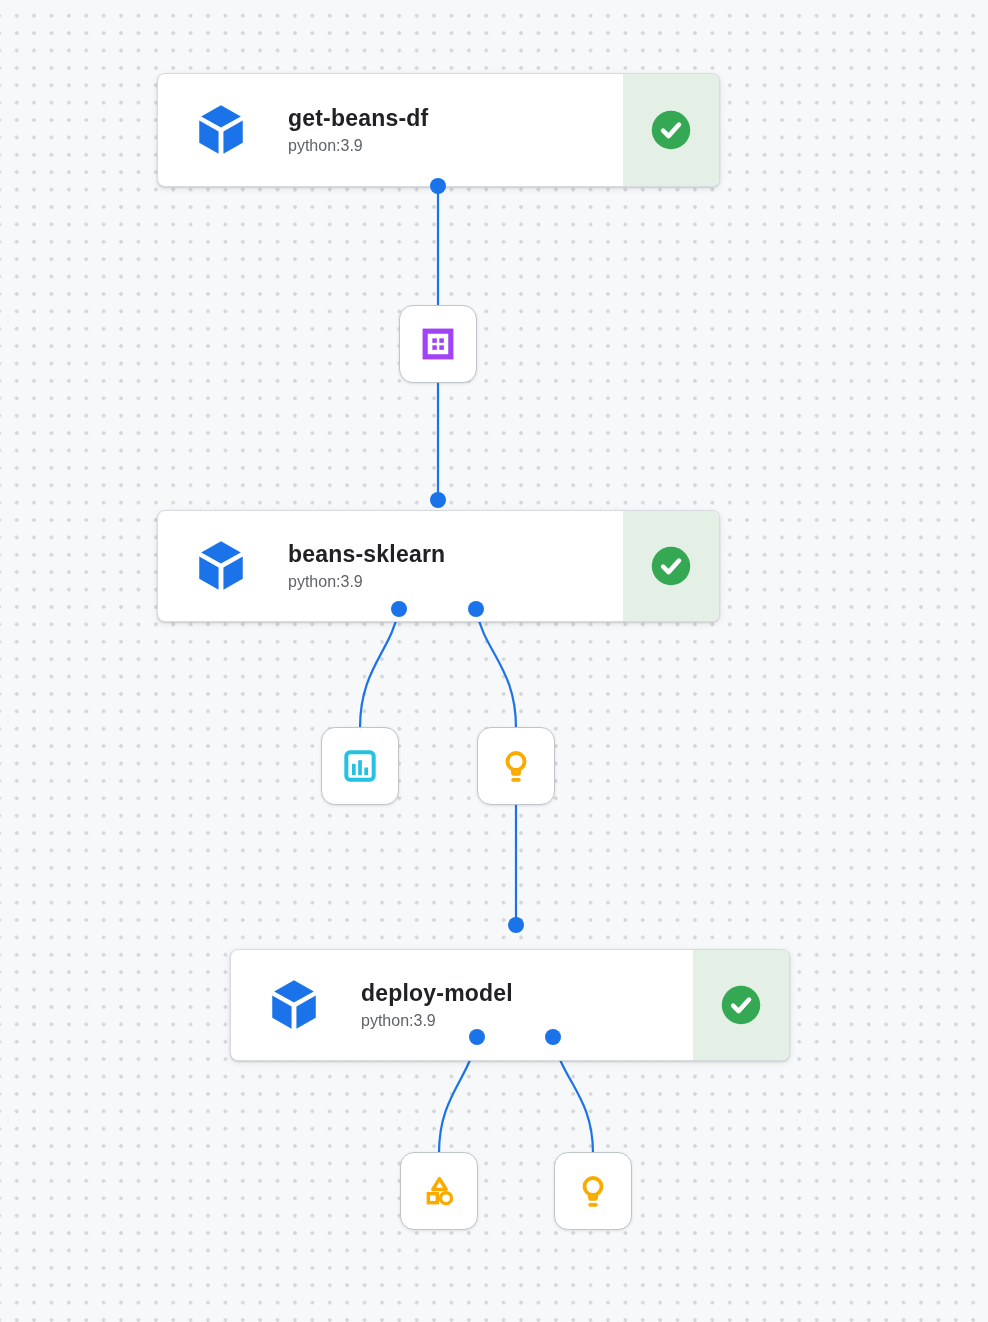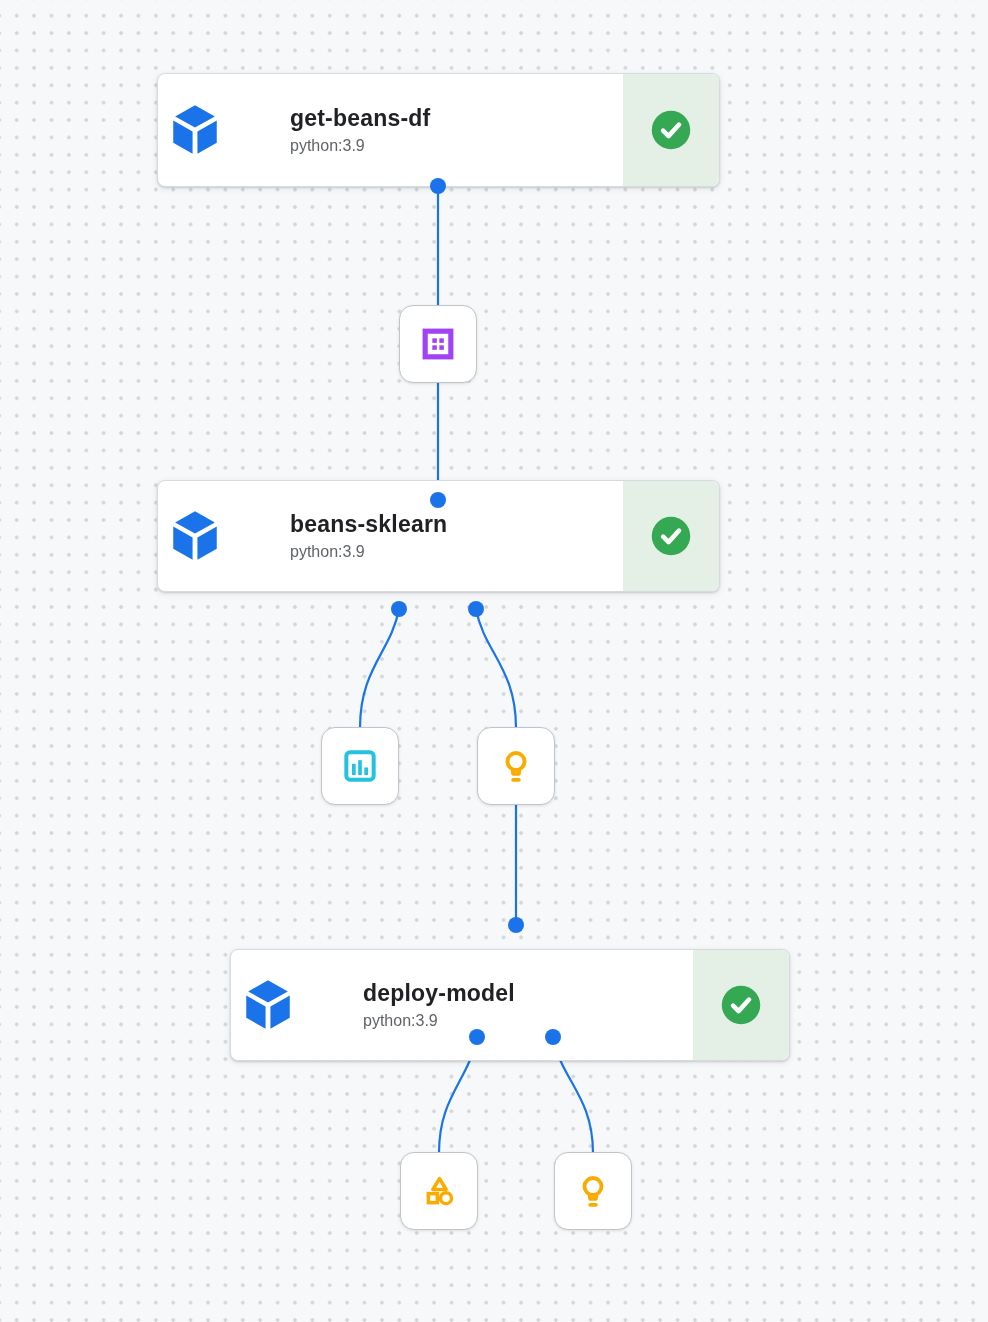--- a/index.html
+++ b/index.html
@@ -41,23 +41,22 @@
     border: 1px solid #d7dade;
     border-radius: 8px;
     box-shadow: 0 1px 2px rgba(60,64,67,0.18), 0 2px 6px rgba(60,64,67,0.10);
     display: flex;
     align-items: center;
   }
   .task-node .node-body {
     display: flex;
     align-items: center;
     flex: 1 1 auto;
-    padding-left: 8px;
+    padding-left: 34px;
     min-width: 0;
-    gap: 28px;
   }
   .task-node .cube-wrap {
     width: 58px; height: 58px;
     flex: 0 0 58px;
     margin-right: 38px;
   }
   .task-node .texts {
     display: flex;
     flex-direction: column;
     gap: 5px;
@@ -146,21 +145,21 @@
         <div class="node-subtitle">python:3.9</div>
       </div>
     </div>
     <div class="status-panel">
       <svg width="42" height="42" viewBox="0 0 24 24">
         <circle class="check-fill" cx="12" cy="12" r="11"></circle>
         <path d="M7.5 12.4 L10.6 15.5 L16.6 8.9" fill="none" stroke="#ffffff" stroke-width="2.6" stroke-linecap="round" stroke-linejoin="round"></path>
       </svg>
     </div>
   </div>
-    <div class="task-node" style="left: 157px; top: 480px; width: 563px; height: 112px;">
+    <div class="task-node" style="left: 157px; top: 510px; width: 563px; height: 112px;">
     <div class="node-body">
       <div class="cube-wrap">
         <svg viewBox="0 0 24 24">
           <path class="cube-fill" d="M12 1.8 L20.2 6.4 L12 11 L3.8 6.4 Z"></path>
           <path class="cube-fill" d="M3 8.1 L11 12.6 L11 21.8 L3 17.3 Z"></path>
           <path class="cube-fill" d="M21 8.1 L13 12.6 L13 21.8 L21 17.3 Z"></path>
         </svg>
       </div>
       <div class="texts">
         <div class="node-title">beans-sklearn</div>

